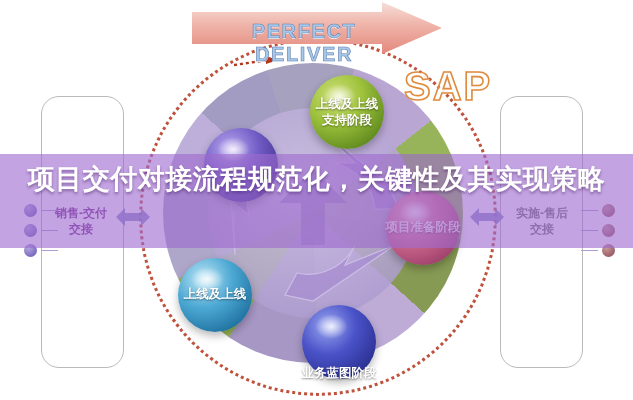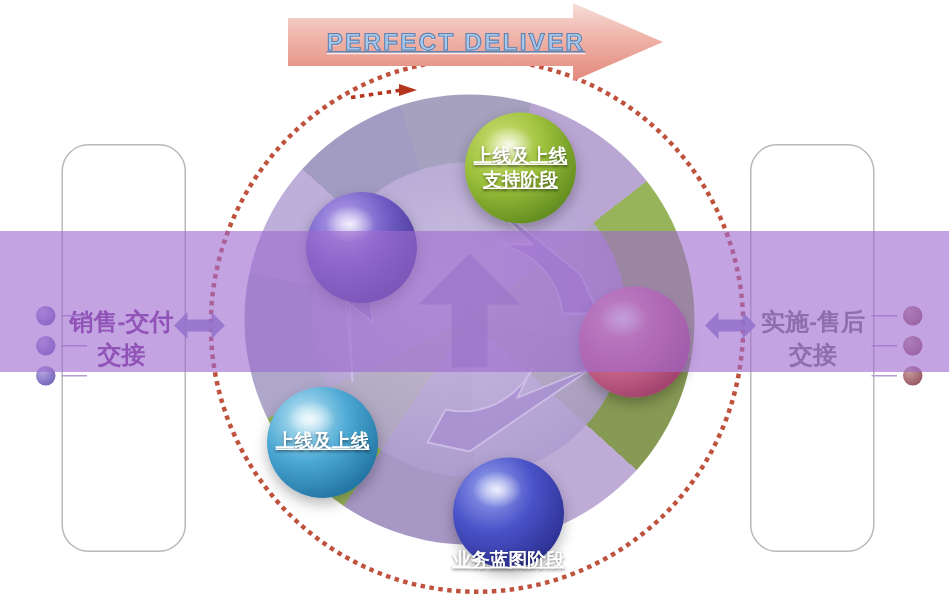--- a/index.html
+++ b/index.html
@@ -44,43 +44,43 @@
     position:absolute;left:139px;top:38px;width:352px;height:352px;border-radius:50%;
     border:3px dotted #b5341c;opacity:.85;
   }
   
   .mini-arrow{position:absolute;left:232px;top:55px;width:48px;height:14px;}
 
   
   .deliver-arrow{position:absolute;left:192px;top:2px;width:250px;height:58px;}
   .deliver-label{
     position:absolute;left:214px;top:20px;width:180px;text-align:center;
-    font-size:16px;font-weight:700;letter-spacing:1.6px;color:#a8c8ea;
-    -webkit-text-stroke:.6px #5f7fae;text-shadow:0 1px 0 #ffffff;text-decoration:underline;
+    font-size:20px;font-weight:700;letter-spacing:1.6px;color:#a8c8ea;
+    -webkit-text-stroke:.6px #5f7fae;text-shadow:0 1px 0 #ffffff;
   }
 
   
   .sap{
     position:absolute;left:404px;top:66px;
     font-size:40px;font-weight:700;letter-spacing:2px;line-height:1;
     color:transparent;-webkit-text-stroke:1.6px #e08a3c;
     text-shadow:1px 1px 0 rgba(255,255,255,.9);
   }
 
   
   .card{
     position:absolute;width:81px;height:270px;border:1.6px solid #b9b9b9;border-radius:18px;
     background:rgba(255,255,255,.55);
   }
   .card.left{left:41px;top:96px;}
   .card.right{left:500px;top:96px;}
 
   .card-label{
     position:absolute;width:96px;text-align:center;line-height:1.35;
-    font-size:16px;font-weight:700;
+    font-size:12px;font-weight:700;
   }
   .card-label.left{left:33px;top:205px;color:#7b2f94;}
   .card-label.right{left:494px;top:205px;color:#737373;}
 
   
   .dots{position:absolute;display:flex;flex-direction:column;gap:7px;}
   .dots.left{left:24px;top:204px;}
   .dots.right{left:581px;top:204px;}
   .dotrow{display:flex;align-items:center;gap:4px;}
   .dot{width:13px;height:13px;border-radius:50%;
@@ -96,21 +96,20 @@
   
   .sphere{position:absolute;border-radius:50%;}
   .sphere .glow{
     position:absolute;left:18%;top:12%;width:44%;height:34%;border-radius:50%;
     background:radial-gradient(ellipse at 50% 50%, rgba(255,255,255,.85) 0%, rgba(255,255,255,0) 70%);
   }
   .sphere-text{
     position:absolute;width:120px;text-align:center;line-height:1.3;
     font-size:12.5px;font-weight:700;color:#ffffff;
     text-shadow:0 1px 2px rgba(0,0,0,.45);
-    text-decoration:underline;
   }
 
   .s-green{left:310px;top:75px;width:74px;height:74px;
     background:radial-gradient(circle at 34% 28%, #cfe07a 0%, #9ec23c 38%, #5f8a1e 80%, #3f5f12 100%);
     box-shadow:0 4px 9px rgba(0,0,0,.28);}
   .s-pink{left:386px;top:191px;width:74px;height:74px;
     background:radial-gradient(circle at 34% 28%, #f0a5b7 0%, #d16b8f 40%, #9c3f6b 82%, #6d2a4c 100%);
     box-shadow:0 4px 9px rgba(0,0,0,.28);}
   .s-blueviolet{left:302px;top:305px;width:74px;height:74px;
     background:radial-gradient(circle at 34% 28%, #9aa6ef 0%, #4a52c8 40%, #2a2e8e 82%, #1b1e60 100%);
@@ -169,20 +168,21 @@
       <linearGradient id="pg" x1="0" y1="0" x2="0" y2="1">
         <stop offset="0%" stop-color="#f6ded9"></stop>
         <stop offset="45%" stop-color="#efb3a8"></stop>
         <stop offset="100%" stop-color="#e3887c"></stop>
       </linearGradient>
     </defs>
     <path d="M0 10 L190 10 L190 0 L250 26 L190 52 L190 42 L0 42 Z" fill="url(#pg)"></path>
   </svg>
   <div class="deliver-label">PERFECT DELIVER</div>
 
+  <div class="sap">SAP</div>
 
   <div class="card left"></div>
   <div class="card right"></div>
 
   <div class="card-label left">
     <div>销售-交付</div>
     <div>交接</div>
   </div>
   <div class="card-label right">
     <div>实施-售后</div>
@@ -233,30 +233,34 @@
       <span class="glow"></span>
     </div>
   <div class="sphere-text" style="left:287px;top:96px;">
     <div>上线及上线</div>
     <div>支持阶段</div>
   </div>
 
   <div class="sphere s-pink">
       <span class="glow"></span>
     </div>
+  <div class="sphere-text" style="left:363px;top:219px;opacity:.82;">
+    <div>项目准备阶段</div>
+  </div>
 
   <div class="sphere s-blueviolet">
       <span class="glow"></span>
     </div>
   <div class="sphere-text" style="left:279px;top:333px;margin-top:32px;">
     <div>业务蓝图阶段</div>
   </div>
 
   <div class="sphere s-cyan">
       <span class="glow"></span>
     </div>
   <div class="sphere-text" style="left:155px;top:286px;">
     <div>上线及上线</div>
   </div>
 
   <div class="banner"></div>
+  <div class="title">项目交付对接流程规范化，关键性及其实现策略</div>
 
 </div>
 
 </body></html>

